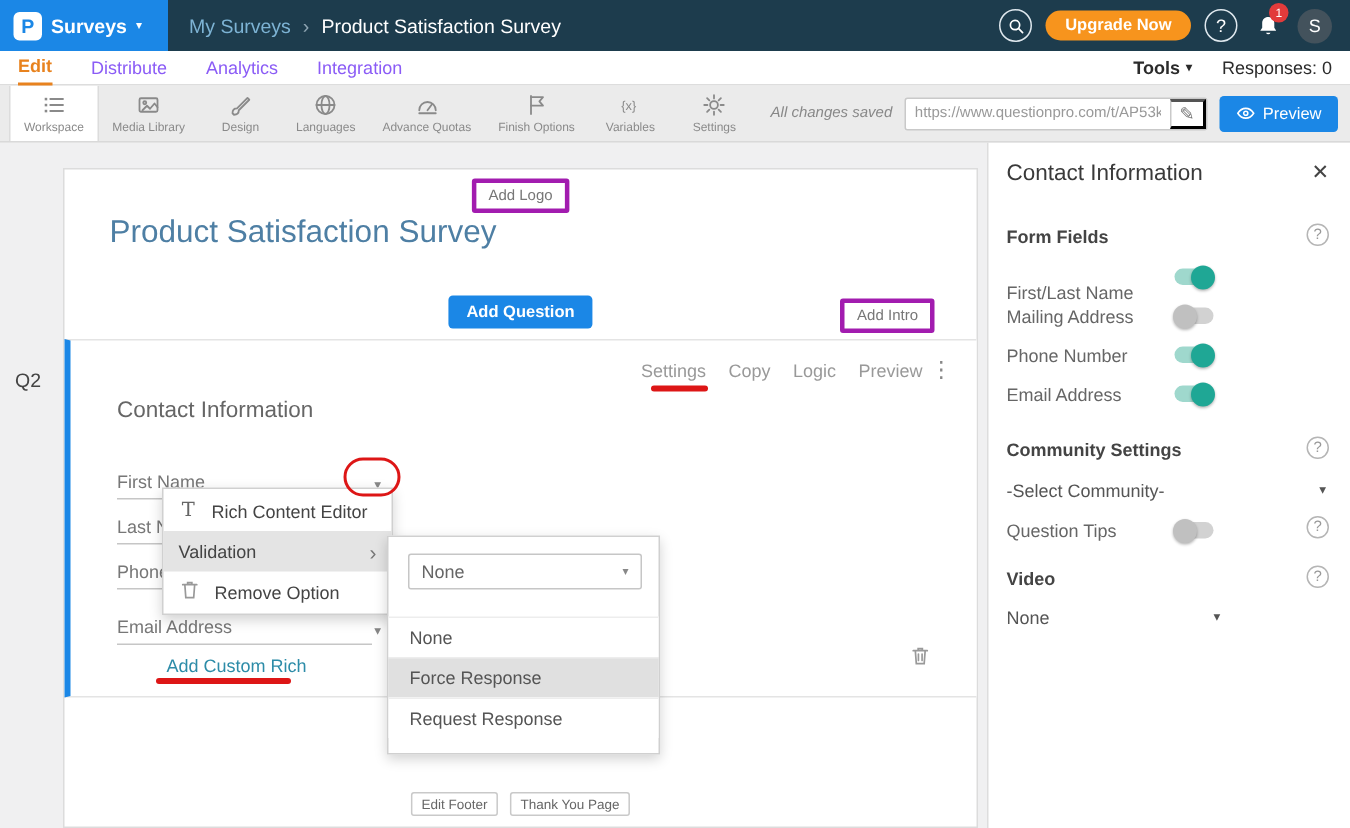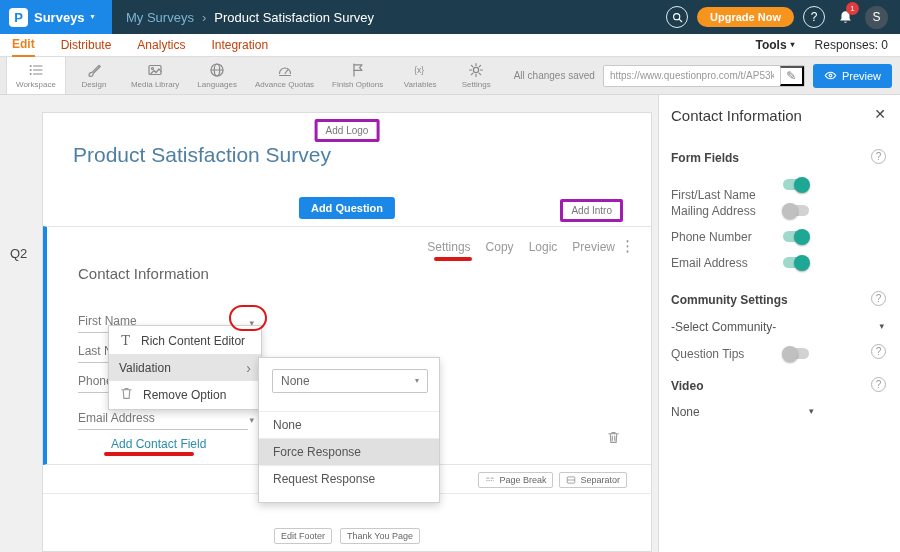--- a/index.html
+++ b/index.html
@@ -21,33 +21,33 @@
   .crumb-current{color:#fff}
   .top-right{margin-left:auto;display:flex;align-items:center;gap:9px;padding-right:12px}
   .icon-circle{width:22px;height:22px;border:1.5px solid #dfe8ee;border-radius:50%;display:flex;align-items:center;justify-content:center;color:#fff;font-size:12px;cursor:pointer}
   .upgrade-btn{background:#f7941d;color:#fff;font-size:11px;font-weight:bold;padding:4px 13px;border-radius:11px;border:none;cursor:pointer}
   .bell-wrap{position:relative;width:22px;height:22px;display:flex;align-items:center;justify-content:center;cursor:pointer}
   .bell-badge{position:absolute;top:-4px;right:-3px;min-width:13px;height:13px;border-radius:7px;background:#e23b3b;color:#fff;font-size:8px;display:flex;align-items:center;justify-content:center;padding:0 2px}
   .avatar{width:23px;height:23px;border-radius:50%;background:#43525c;color:#fff;font-size:12px;display:flex;align-items:center;justify-content:center;cursor:pointer}
 
   
   .subnav{position:absolute;top:34px;left:0;width:900px;height:23px;background:#fff;border-bottom:1px solid #ddd;display:flex;align-items:center;padding:0 12px;font-size:12px;z-index:49}
-  .tab{margin-right:26px;color:#c2410c;cursor:pointer;height:23px;display:flex;align-items:center}
+  .tab{margin-right:26px;color:#8b5cf6;cursor:pointer;height:23px;display:flex;align-items:center}
   .tab.active{color:#e8821e;border-bottom:2px solid #e8821e;font-weight:bold}
   .subnav-right{margin-left:auto;display:flex;align-items:center;gap:20px;color:#2b2b2b}
   .tools-menu{display:flex;align-items:center;gap:4px;font-weight:bold;cursor:pointer}
   .tools-menu .caret{color:#2b2b2b}
 
   
   .toolbar{position:absolute;top:57px;left:0;width:900px;height:38px;background:#ebebeb;border-bottom:1px solid #d9d9d9;display:flex;align-items:stretch;padding-left:6px;z-index:48}
   .tool-item{display:flex;flex-direction:column;align-items:center;justify-content:center;gap:2px;padding:0 9px;min-width:56px;color:#8a8a8a;font-size:8px;cursor:pointer}
   .tool-item.active{background:#fff;border-left:1px solid #dcdcdc;border-right:1px solid #dcdcdc}
   .tool-item svg{width:16px;height:16px;stroke:#8a8a8a;fill:none;stroke-width:1.2;stroke-linecap:round;stroke-linejoin:round}
   .toolbar-right{margin-left:auto;display:flex;align-items:center;gap:8px;padding-right:8px}
-  .saved-text{font-size:10px;color:#888;white-space:nowrap}
+  .saved-text{font-style:italic;font-size:10px;color:#888;white-space:nowrap}
   .url-box{display:flex;align-items:center;height:22px;background:#fff;border:1px solid #c9c9c9;border-radius:2px}
   .url-input{width:176px;border:none;outline:none;font-size:10px;color:#999;padding:0 6px;background:transparent;font-family:"Liberation Sans",sans-serif}
   .pencil-btn{width:24px;height:20px;border-left:1px solid #c9c9c9;display:flex;align-items:center;justify-content:center;color:#777;font-size:12px;background:#fff;cursor:pointer}
   .preview-btn{display:flex;align-items:center;gap:5px;background:#1b87e6;color:#fff;border:none;border-radius:3px;height:24px;padding:0 11px;font-size:11px;cursor:pointer}
   .preview-btn svg{width:13px;height:13px;stroke:#fff;fill:none;stroke-width:1.3}
 
   
   .canvas-bg{position:absolute;top:95px;left:0;width:658px;height:457px;background:#f0f0f1}
   .q-code{position:absolute;left:10px;top:246px;font-size:13px;color:#444;z-index:5}
   .survey-card{position:absolute;left:42px;top:112px;width:610px;height:440px;background:#fff;border:1px solid #dcdcdc;z-index:4}
@@ -166,31 +166,31 @@
       <svg viewBox="0 0 16 16">
           <path d="M5.5 4h8.5M5.5 8h8.5M5.5 12h8.5"></path>
           <rect x="1.8" y="3.2" width="1.7" height="1.7" fill="#8a8a8a" stroke="none"></rect>
           <rect x="1.8" y="7.2" width="1.7" height="1.7" fill="#8a8a8a" stroke="none"></rect>
           <rect x="1.8" y="11.2" width="1.7" height="1.7" fill="#8a8a8a" stroke="none"></rect>
         </svg>
       <span>Workspace</span>
     </div>
     <div class="tool-item">
       <svg viewBox="0 0 16 16">
-          <path d="M3 13.5c0-2.2 1-3.2 3-3.2l7-7 1.2 1.2-7 7c0 2-1 3-3.2 3z"></path>
-        </svg>
-      <span>Design</span>
-    </div>
-    <div class="tool-item">
-      <svg viewBox="0 0 16 16">
           <rect x="2" y="3.5" width="12" height="9" rx="1"></rect>
           <circle cx="5.5" cy="6.5" r="1"></circle>
           <path d="M4 11.5l3-3 2 2 3-3.5 2 2.5"></path>
         </svg>
       <span>Media Library</span>
+    </div>
+    <div class="tool-item">
+      <svg viewBox="0 0 16 16">
+          <path d="M3 13.5c0-2.2 1-3.2 3-3.2l7-7 1.2 1.2-7 7c0 2-1 3-3.2 3z"></path>
+        </svg>
+      <span>Design</span>
     </div>
     <div class="tool-item">
       <svg viewBox="0 0 16 16">
           <circle cx="8" cy="8" r="6"></circle>
           <ellipse cx="8" cy="8" rx="2.7" ry="6"></ellipse>
           <path d="M2 8h12"></path>
         </svg>
       <span>Languages</span>
     </div>
     <div class="tool-item">
@@ -266,46 +266,28 @@
       </div>
       <div class="field-row fr3">
         <span class="flabel">Phone Number</span>
         <span class="fcaret">▾</span>
       </div>
       <div class="field-row fr4">
         <span class="flabel">Email Address</span>
         <span class="fcaret">▾</span>
       </div>
 
-      <span class="add-custom-field">Add Contact Field</span>
+      <span class="add-custom-field">Add Custom Rich</span>
       <span class="q-trash">
         <svg viewBox="0 0 16 16">
             <path d="M3 4h10M6.5 4V2.6h3V4M4.5 4l.7 9.2h5.6l.7-9.2M6.7 6.4v4.6M9.3 6.4v4.6"></path>
           </svg>
       </span>
     </section>
 
-    <div class="page-break-strip">
-      <div class="pb-btns">
-        <button class="tiny-btn">
-          <svg viewBox="0 0 16 16">
-              <path d="M2 5h5M9 5h5"></path>
-              <path d="M2 9h12" stroke-dasharray="2 1.6"></path>
-            </svg>
-          <span>Page Break</span>
-        </button>
-        <button class="tiny-btn">
-          <svg viewBox="0 0 16 16">
-              <rect x="2" y="3" width="12" height="10" rx="1"></rect>
-              <path d="M2 8h12"></path>
-            </svg>
-          <span>Separator</span>
-        </button>
-      </div>
-    </div>
 
     <div class="card-footer-btns">
       <button class="tiny-btn">Edit Footer</button>
       <button class="tiny-btn">Thank You Page</button>
     </div>
   </div>
 
   <div class="context-menu">
     <div class="menu-item">
       <span class="serif-t">T</span>

